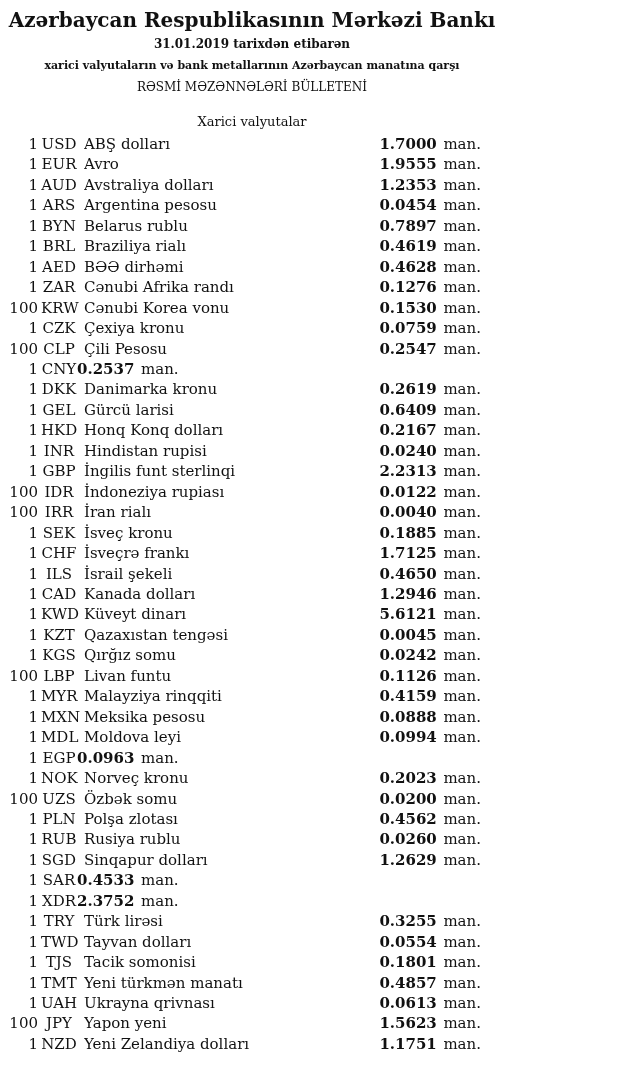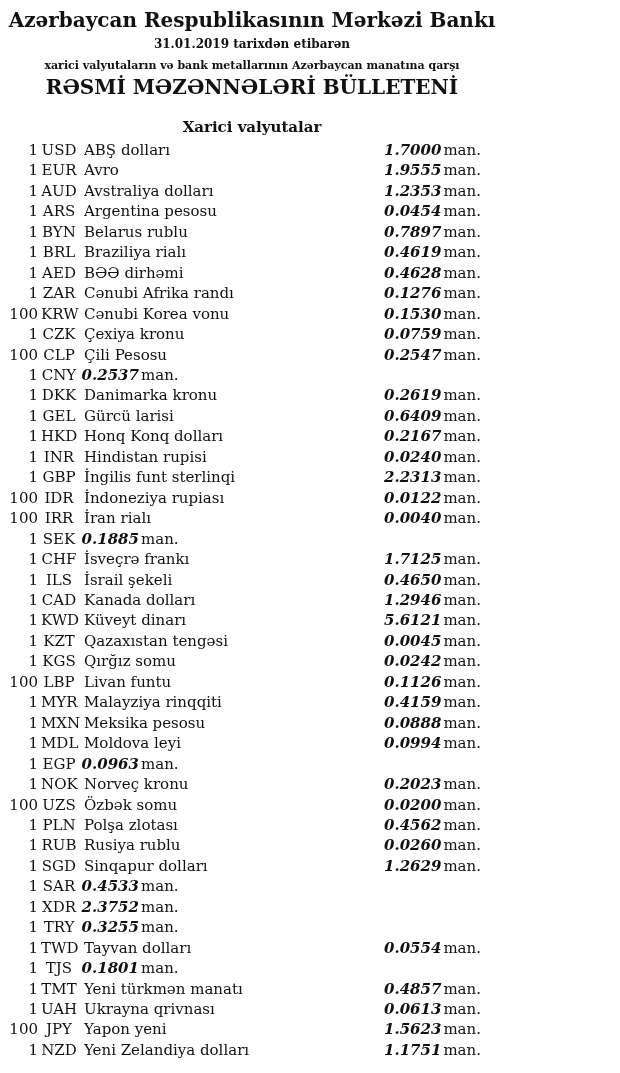--- a/index.html
+++ b/index.html
@@ -9,42 +9,42 @@
     height: 1073px;
     background: #ffffff;
     color: #111111;
     font-family: "DejaVu Serif", "Liberation Serif", serif;
     overflow: hidden;
   }
   .doc-header { text-align: center; padding-top: 6px; }
   .bank-name  { font-size: 20px; font-weight: bold; line-height: 28px; margin: 0; }
   .date-line  { font-size: 12px; font-weight: bold; line-height: 21px; }
   .subject-line { font-size: 11px; font-weight: bold; line-height: 21px; }
-  .bulletin-title { font-size: 20px; font-weight: bold; line-height: 23px; }
+  .bulletin-title { font-size: 12px; font-weight: normal; line-height: 23px; }
   .section-title {
     text-align: center;
-    font-size: 15px;
-    font-weight: bold;
+    font-size: 13px;
+    font-weight: normal;
     line-height: 21px;
-    margin-top: 18px;
+    margin-top: 12px;
   }
   .rates { margin-top: 2px; }
   .row {
     display: flex;
     align-items: baseline;
     line-height: 20.45px;
     font-size: 15px;
     padding-right: 23px;
     white-space: nowrap;
   }
   .qty  { width: 38px; text-align: right; flex: none; }
   .code { width: 36px; margin-left: 3px; text-align: center; flex: none; }
   .name { flex: 1; margin-left: 7px; overflow: hidden; }
-  .rate { width: 62px; text-align: right; flex: none;
-          font-weight: bold; font-style: italic; }
+  .rate { width: 62px; text-align: left; flex: none;
+          font-weight: bold; }
   .unit { margin-left: 2px; flex: none; }
 </style>
 </head>
 <body>
 
 <div class="page">
   <div class="doc-header">
     <div class="bank-name">Azərbaycan Respublikasının Mərkəzi Bankı</div>
     <div class="date-line">31.01.2019 tarixdən etibarən</div>
     <div class="subject-line">xarici valyutaların və bank metallarının Azərbaycan manatına qarşı</div>
@@ -201,20 +201,21 @@
     <span class="qty">100</span>
     <span class="code">IRR</span>
     <span class="name">İran rialı</span>
     <span class="rate">0.0040</span>
     <span class="unit">man.</span>
   </div>
 
   <div class="row">
     <span class="qty">1</span>
     <span class="code">SEK</span>
+    <span class="name">İsveç kronu</span>
     <span class="rate">0.1885</span>
     <span class="unit">man.</span>
   </div>
 
   <div class="row">
     <span class="qty">1</span>
     <span class="code">CHF</span>
     <span class="name">İsveçrə frankı</span>
     <span class="rate">1.7125</span>
     <span class="unit">man.</span>
@@ -349,35 +350,37 @@
   <div class="row">
     <span class="qty">1</span>
     <span class="code">XDR</span>
     <span class="rate">2.3752</span>
     <span class="unit">man.</span>
   </div>
 
   <div class="row">
     <span class="qty">1</span>
     <span class="code">TRY</span>
+    <span class="name">Türk lirəsi</span>
     <span class="rate">0.3255</span>
     <span class="unit">man.</span>
   </div>
 
   <div class="row">
     <span class="qty">1</span>
     <span class="code">TWD</span>
     <span class="name">Tayvan dolları</span>
     <span class="rate">0.0554</span>
     <span class="unit">man.</span>
   </div>
 
   <div class="row">
     <span class="qty">1</span>
     <span class="code">TJS</span>
+    <span class="name">Tacik somonisi</span>
     <span class="rate">0.1801</span>
     <span class="unit">man.</span>
   </div>
 
   <div class="row">
     <span class="qty">1</span>
     <span class="code">TMT</span>
     <span class="name">Yeni türkmən manatı</span>
     <span class="rate">0.4857</span>
     <span class="unit">man.</span>

